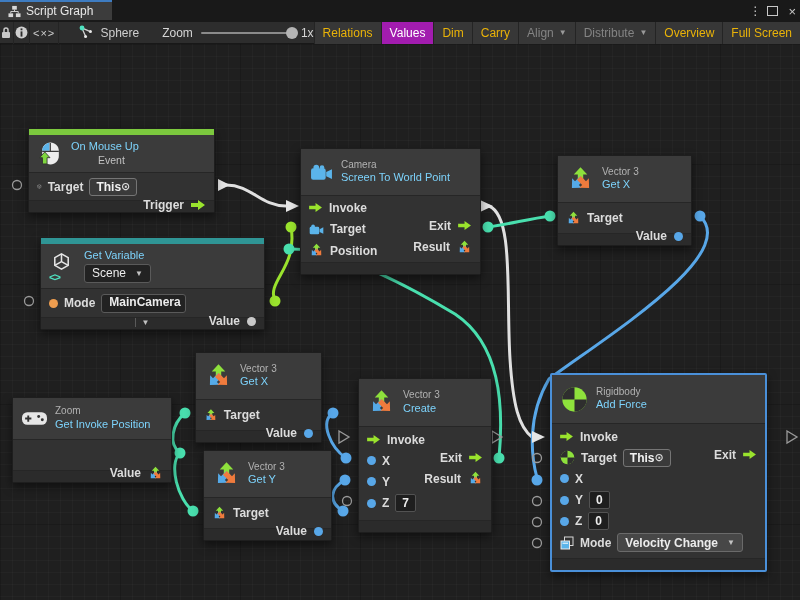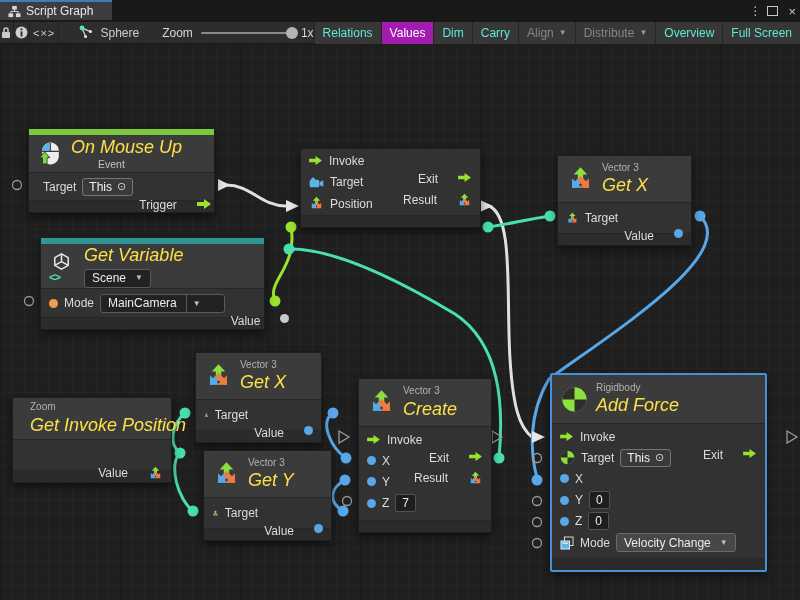--- a/index.html
+++ b/index.html
@@ -20,58 +20,58 @@
            border-bottom:1px solid #181818;display:flex;align-items:center;color:#d6d6d6;
            font-size:12px;box-sizing:border-box;}
   .tb-ico{height:22px;display:flex;align-items:center;justify-content:center;border-right:1px solid #242424;}
   .codebtn{width:62px;color:#cfcfcf;font-size:11px;letter-spacing:1px;}
   .crumb{display:flex;align-items:center;gap:6px;margin-left:20px;color:#cfcfcf;}
   .zoomwrap{display:flex;align-items:center;margin-left:23px;gap:8px;}
   .track{position:relative;width:92px;height:2px;background:#8b8b8b;border-radius:1px;}
   .knob{position:absolute;right:-5px;top:-5px;width:12px;height:12px;border-radius:50%;background:#b4b4b4;}
   .tb-right{margin-left:auto;display:flex;height:22px;}
   .tbtn{display:flex;align-items:center;padding:0 8px;background:#373737;border-left:1px solid #242424;
-        color:#5eead4;white-space:nowrap;gap:5px;}
+        color:#eab308;white-space:nowrap;gap:5px;}
   .tbtn.sel{background:#a21caf;color:#fff;}
   .tbtn.dis{color:#848484;}
   .dda{font-size:8px;color:#9a9a9a;}
   
   .canvas{position:absolute;left:0;top:44px;width:800px;height:556px;background:#1f1f1f;
     background-image:
       linear-gradient(rgba(0,0,0,.28) 1px,transparent 1px),
       linear-gradient(90deg,rgba(0,0,0,.28) 1px,transparent 1px),
       linear-gradient(rgba(255,255,255,.022) 1px,transparent 1px),
       linear-gradient(90deg,rgba(255,255,255,.022) 1px,transparent 1px);
     background-size:120px 120px,120px 120px,12px 12px,12px 12px;}
   .wires{position:absolute;left:0;top:0;z-index:1;}
   
   .node{position:absolute;z-index:2;background:#323232;border:1px solid #1e1e1e;border-radius:2px;
         box-shadow:0 4px 10px rgba(0,0,0,.5);color:#dcdcdc;font-size:12px;box-sizing:border-box;}
   .node.selected{border:2px solid #4a90d9;}
   .accent{height:6px;}
   .head{background:#3b3b3b;display:flex;align-items:center;gap:8px;padding:0 9px;border-bottom:1px solid #262626;}
   .hcol{display:flex;flex-direction:column;justify-content:center;line-height:1.25;}
   .cat{font-size:10px;color:#b2b2b2;}
-  .ttl{font-size:18px;color:#fde047;white-space:nowrap;font-style:italic;}
+  .ttl{font-size:11px;color:#7dd3fc;white-space:nowrap;}
   .sub{font-size:10.5px;color:#c2c2c2;padding-left:27px;}
   .body{background:#323232;}
-  .row{display:flex;align-items:center;gap:6px;padding:0 8px;white-space:nowrap;}
-  .rgt{margin-left:auto;display:flex;align-items:flex-start;gap:20px;margin-top:36px;}
+  .row{display:flex;align-items:center;gap:6px;padding:0 8px;white-space:nowrap;font-weight:bold;}
+  .rgt{margin-left:auto;display:flex;align-items:center;gap:7px;margin-top:36px;}
   .foot{height:11px;background:#2b2b2b;border-top:1px solid #262626;}
   .dot{width:9px;height:9px;border-radius:50%;flex:0 0 auto;}
   .b{background:#58a7e8;} .g{background:#c9c9c9;} .o{background:#ee9d4f;}
   .field{background:#3a3a3a;border:1px solid #757575;border-radius:3px;padding:0 6px;height:16px;
-         display:inline-flex;align-items:center;gap:5px;color:#f2f2f2;}
+         display:inline-flex;align-items:center;color:#f2f2f2;}
   .odot{font-size:11px;color:#dadada;}
   .num{background:#1e1e1e;border:1px solid #525252;border-radius:2px;padding:0 6px;height:16px;
        display:inline-flex;align-items:center;color:#ececec;}
   .dd{background:#222;border:1px solid #5a5a5a;border-radius:3px;height:17px;
       display:inline-flex;align-items:center;padding:0 7px;gap:9px;color:#ececec;}
   .dd .dda{color:#c2c2c2;}
-  .dd.split{padding-right:17px;}
+  .dd.split{padding-right:4px;flex-direction:column;}
   .dd.split .dda{border-left:1px solid #5a5a5a;height:100%;display:flex;align-items:center;padding:0 6px;}
   .dd.mode{background:#474747;border-color:#6a6a6a;}
   .iconstack{position:relative;width:26px;height:30px;flex:0 0 auto;}
   .vbr{position:absolute;left:-1px;bottom:-2px;color:#4fe3c1;font-weight:bold;font-size:11px;letter-spacing:-1px;}
   .n-stwp .row{height:21.5px;}
   .n-cr .row,.n-af .row{height:21.2px;}
   .v3row{height:30px;}
   .gv-row{height:28px;}
   .omu-row{height:27px;}
   .gmp-row{height:30px;}
@@ -277,20 +277,32 @@
           <span class="rgt">
             <span>Value</span>
             <span class="dot g"></span>
           </span>
         </div>
       </div>
       <div class="foot"></div>
     </div>
 
     <div class="node n-stwp" style="left:300px;top:104px;width:181px;">
+      <div class="head" style="height:46px">
+        <svg width="23" height="17" viewBox="0 0 22 16">
+            <circle cx="6" cy="3.2" r="2.7" fill="#5bb4ea"></circle>
+            <circle cx="11.5" cy="3.2" r="2.2" fill="#5bb4ea"></circle>
+            <rect x="1" y="4" width="14" height="11" rx="2" fill="#5bb4ea"></rect>
+            <path d="M15.5 7.5 21 4.8v9.4l-5.5-2.7z" fill="#5bb4ea"></path>
+          </svg>
+        <div class="hcol">
+          <span class="cat">Camera</span>
+          <span class="ttl">Screen To World Point</span>
+        </div>
+      </div>
       <div class="body" style="padding-top:1px">
         <div class="row">
           <svg width="14" height="11" viewBox="0 0 15 12">
               <path d="M0 4h7V1l7 5-7 5V8H0Z" fill="#9ae32d"></path>
             </svg>
           <span>Invoke</span>
           <span class="rgt">
             <span>Exit</span>
             <svg width="14" height="11" viewBox="0 0 15 12">
                 <path d="M0 4h7V1l7 5-7 5V8H0Z" fill="#9ae32d"></path>

